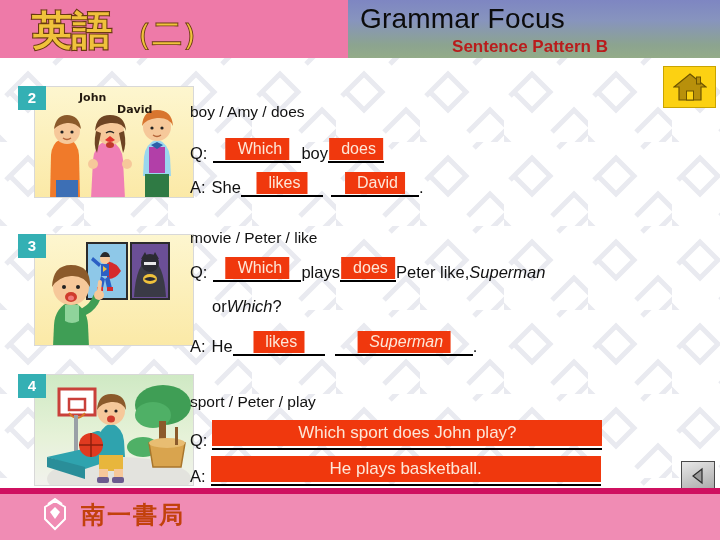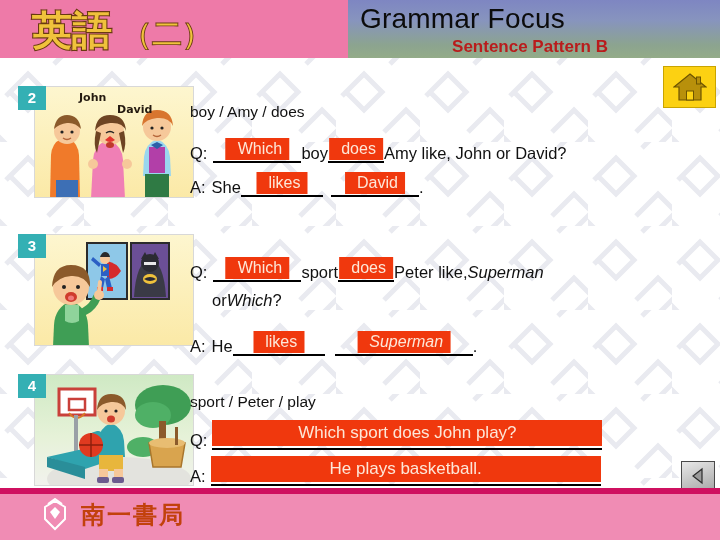--- a/index.html
+++ b/index.html
@@ -186,21 +186,20 @@
   <div class="line" style="top:139px">
     <span class="lbl">Q:</span>
     <span class="sp" style="width:6px"></span>
     <span class="blank" style="width:88px">
       <span class="chip">Which</span>
     </span>
     <span> boy </span>
     <span class="blank" style="width:56px">
       <span class="chip">does</span>
     </span>
-    <span> Amy like, John or David?</span>
   </div>
 
   <div class="line" style="top:173px">
     <span class="lbl">A:</span>
     <span class="sp" style="width:6px"></span>
     <span>She </span>
     <span class="blank" style="width:82px">
       <span class="chip">likes</span>
     </span>
     <span class="sp" style="width:8px"></span>
@@ -255,36 +254,37 @@
           <circle cx="43" cy="52" r="2" fill="#222"></circle>
         <ellipse cx="36" cy="62" rx="6" ry="5" fill="#cf3b2c"></ellipse>
         <ellipse cx="36" cy="63" rx="3" ry="2.5" fill="#f07a7a"></ellipse>
         <path d="M50 76 q8-4 12-14" stroke="#3f9e55" stroke-width="8" fill="none" stroke-linecap="round"></path>
         <circle cx="64" cy="60" r="5" fill="#f6c89a"></circle>
         <path d="M64 56 l1-9" stroke="#f6c89a" stroke-width="4" stroke-linecap="round"></path>
       </g>
     </svg>
   </div>
 
+  <div class="cue" style="top:229px">movie / Peter / like</div>
 
   <div class="line" style="top:258px">
     <span class="lbl">Q:</span>
     <span class="sp" style="width:6px"></span>
     <span class="blank" style="width:88px">
       <span class="chip">Which</span>
     </span>
-    <span> sport </span>
+    <span> plays </span>
     <span class="blank" style="width:56px">
       <span class="chip">does</span>
     </span>
     <span> Peter like, </span>
     <span class="ital">Superman</span>
   </div>
 
-  <div class="line" style="top:291px;left:212px">
+  <div class="line" style="top:297px;left:212px">
     <span>or </span>
     <span class="ital">Which</span>
     <span>?</span>
   </div>
 
   <div class="line" style="top:332px">
     <span class="lbl">A:</span>
     <span class="sp" style="width:6px"></span>
     <span>He </span>
     <span class="blank" style="width:92px">

